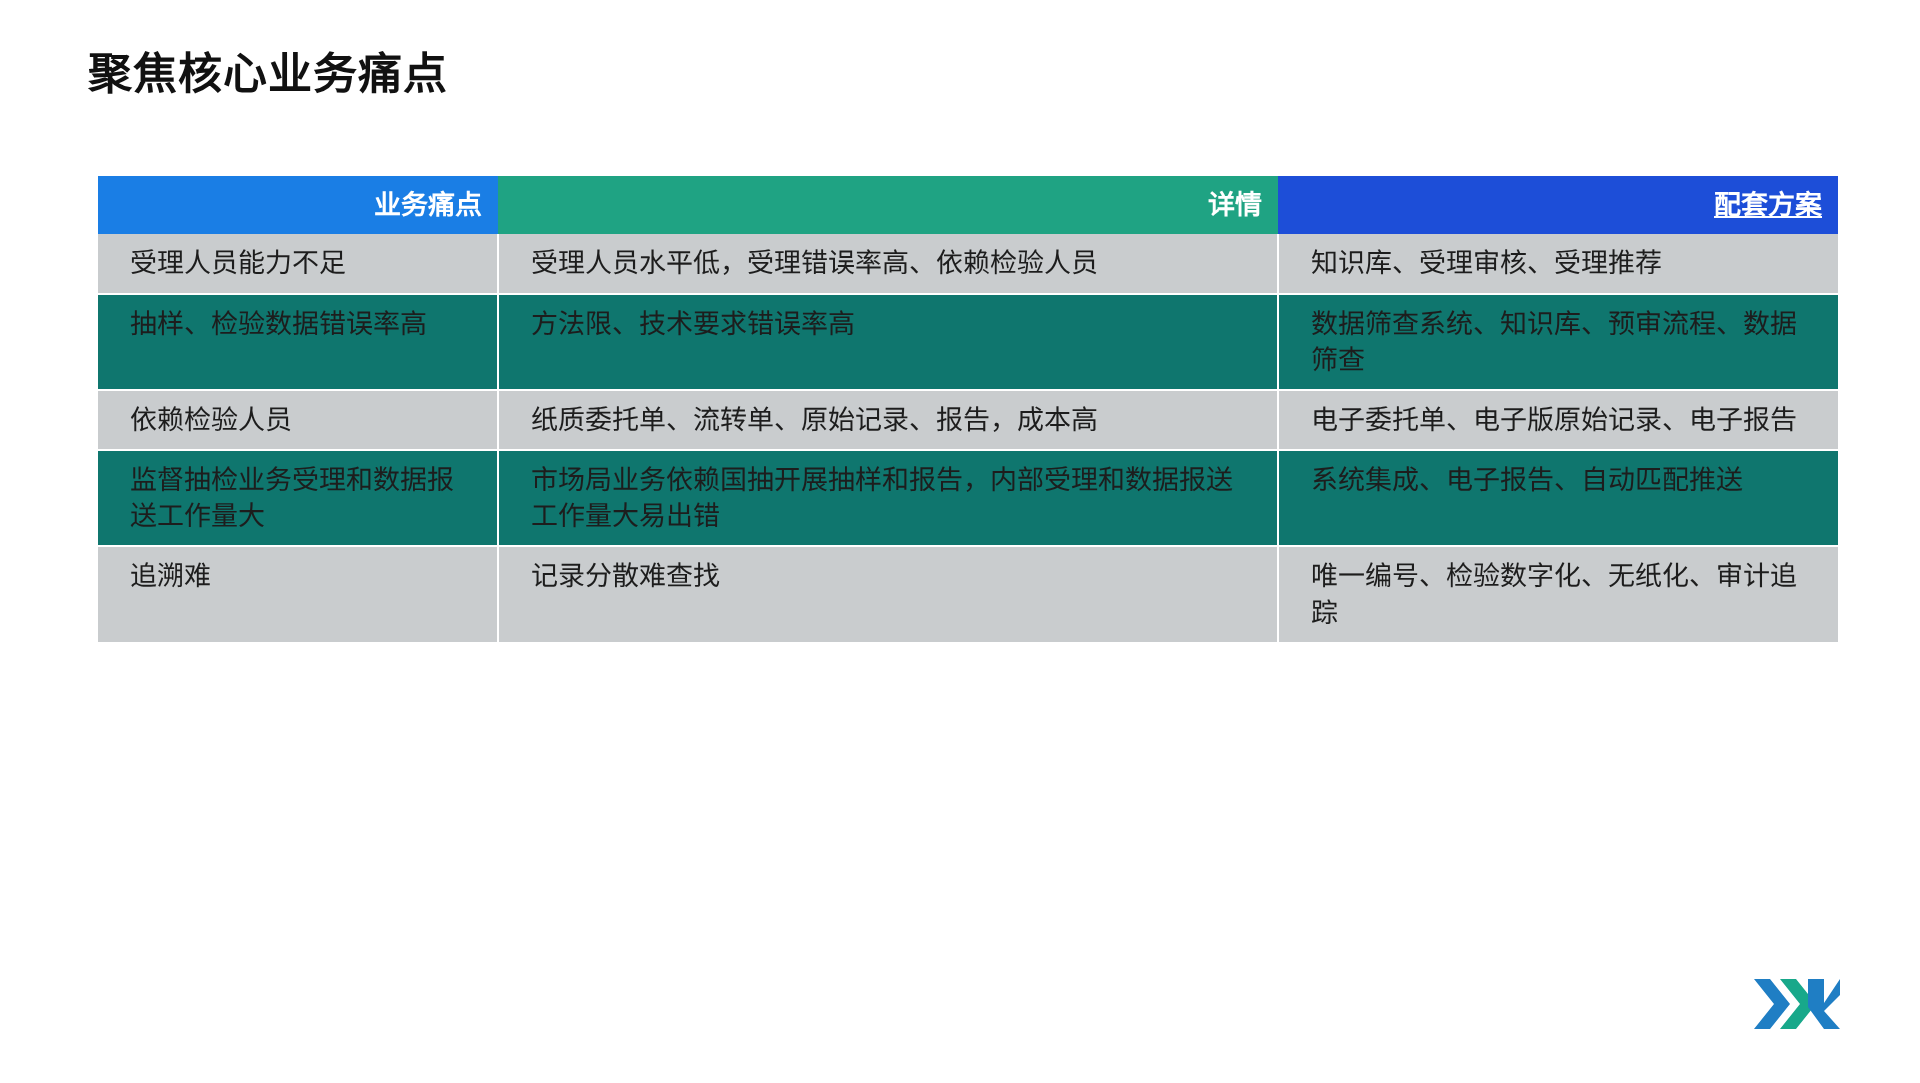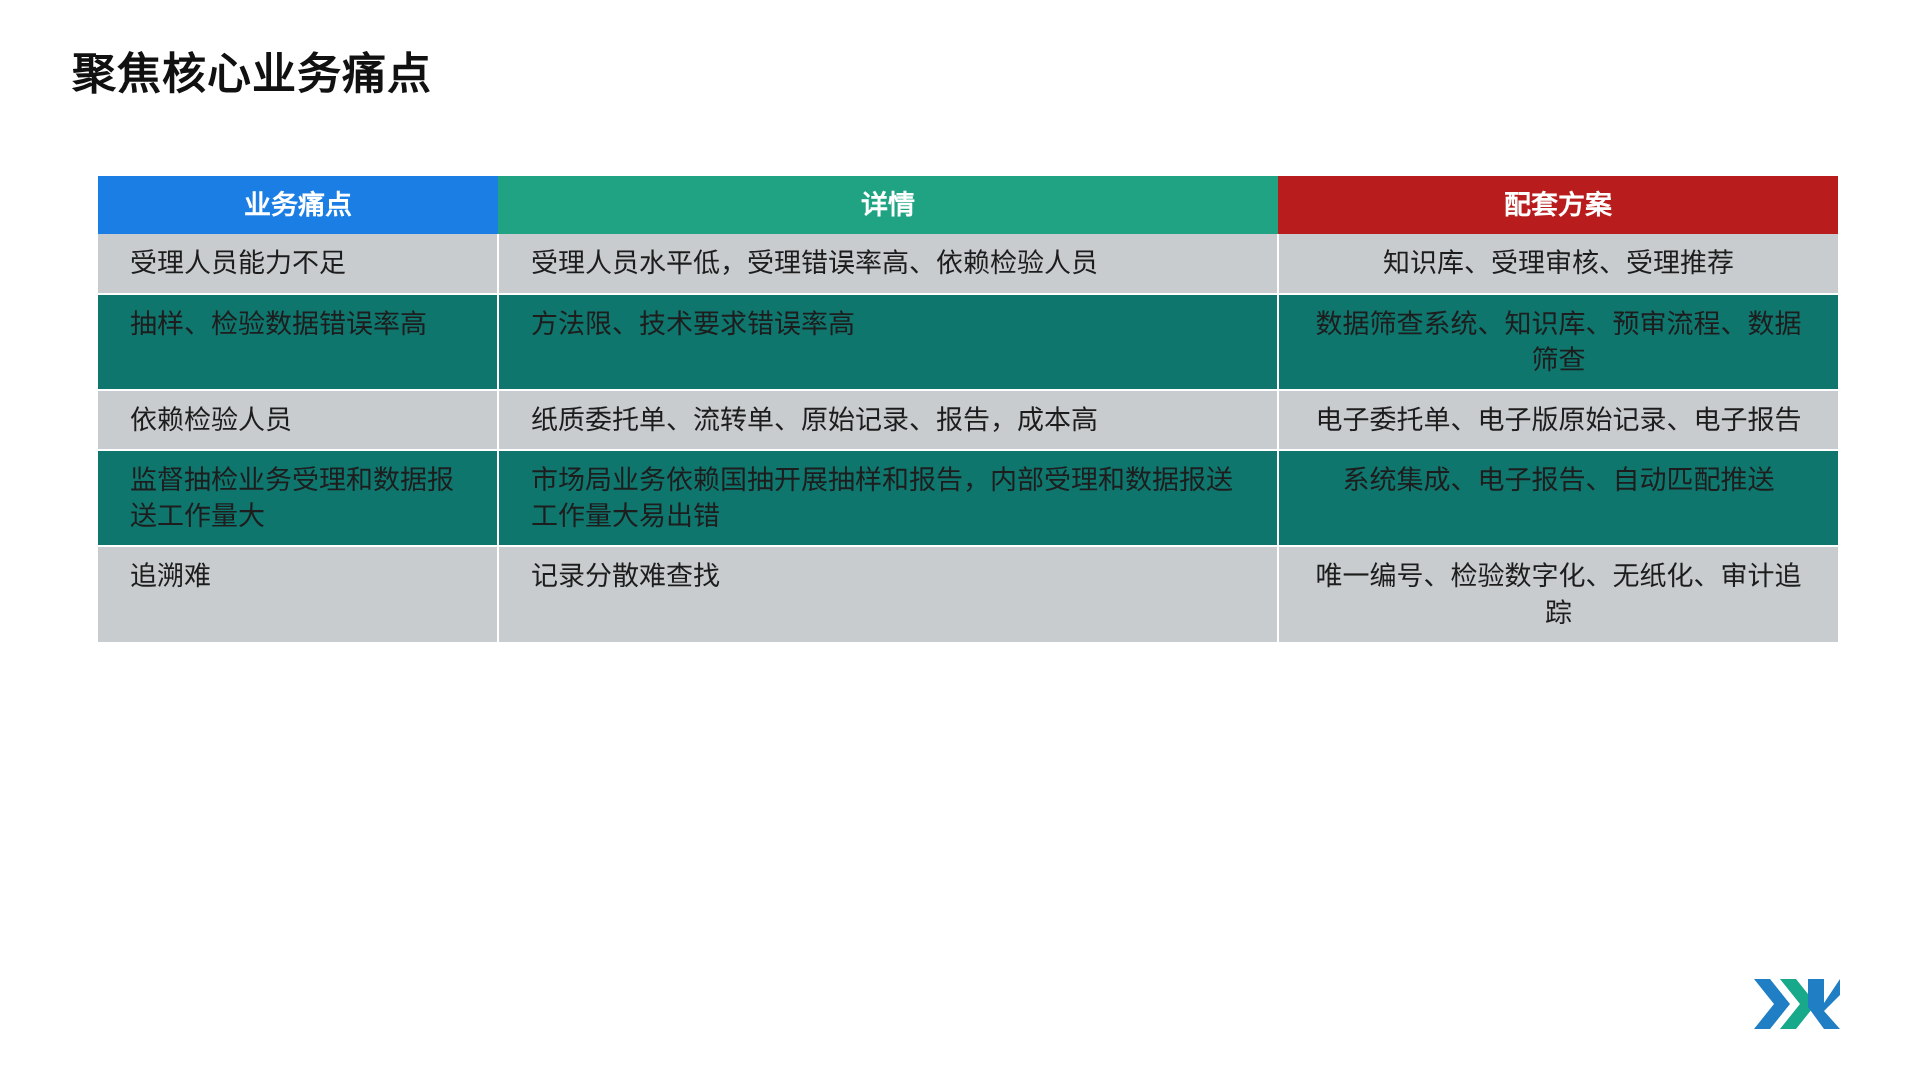--- a/index.html
+++ b/index.html
@@ -16,21 +16,21 @@
     overflow: hidden;
   }
   .slide {
     position: relative;
     width: 1920px;
     height: 1083px;
     box-sizing: border-box;
   }
   .slide-title {
     position: absolute;
-    left: 72px;
+    left: 88px;
     top: 48px;
     font-size: 44px;
     font-weight: bold;
     letter-spacing: 1px;
     color: #111111;
     line-height: 1.2;
   }
   .table-wrap {
     position: absolute;
     left: 98px;
@@ -43,42 +43,42 @@
     table-layout: fixed;
   }
   table.pain-table col.c1 { width: 400px; }
   table.pain-table col.c2 { width: 780px; }
   table.pain-table col.c3 { width: 560px; }
 
   table.pain-table th {
     color: #ffffff;
     font-size: 27px;
     font-weight: bold;
-    text-align: center;
+    text-align: right;
     padding: 11px 16px;
     line-height: 1.35;
     vertical-align: middle;
     box-sizing: border-box;
     margin-top: 44px;
   }
   th.h1 { background: #1a7ee5; }
   th.h2 { background: #1fa383; }
-  th.h3 { background: #b91c1c; }
+  th.h3 { background: #1d4ed8; text-decoration: underline; }
 
   table.pain-table td {
     font-size: 27px;
     line-height: 1.34;
     padding: 11px 32px;
     vertical-align: top;
     color: #1d1d1d;
     box-sizing: border-box;
     border-bottom: 2px solid #ffffff;
     border-right: 2px solid #ffffff;
   }
-  table.pain-table td:last-child { border-right: none; text-align: center; }
+  table.pain-table td:last-child { border-right: none; }
   tr.row-odd td { background: #c9ccce; }
   tr.row-even td { background: #0f766e; }
 
   .logo {
     position: absolute;
     right: 78px;
     bottom: 48px;
     width: 92px;
     height: 62px;
   }

